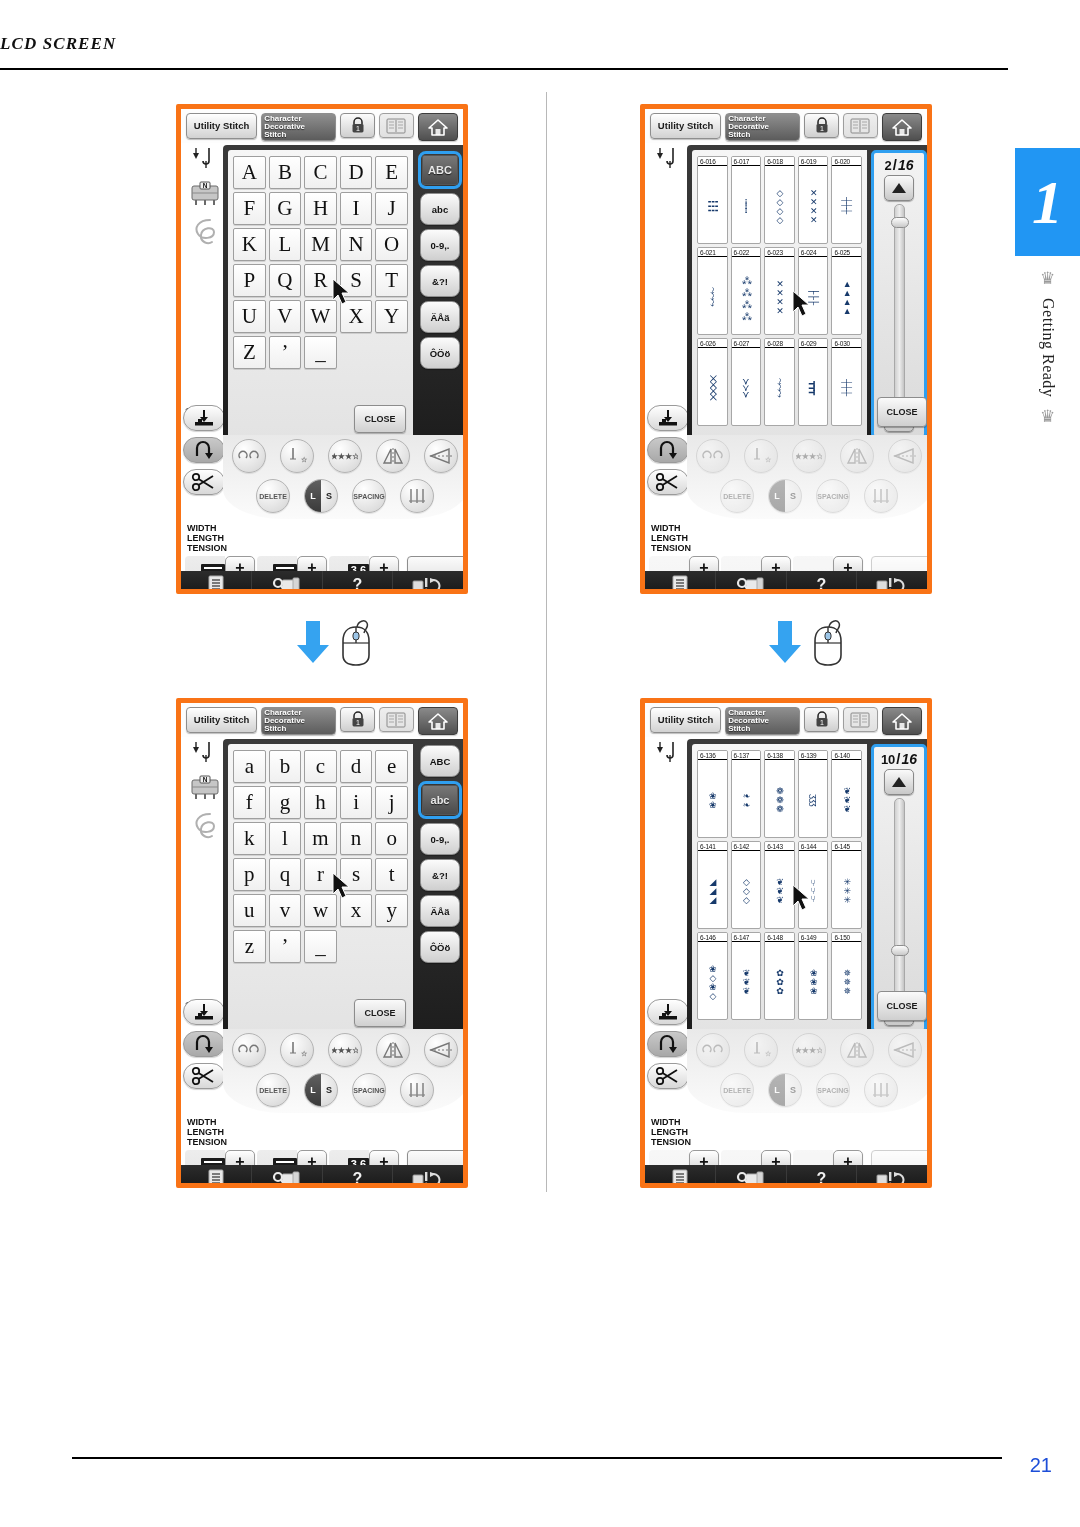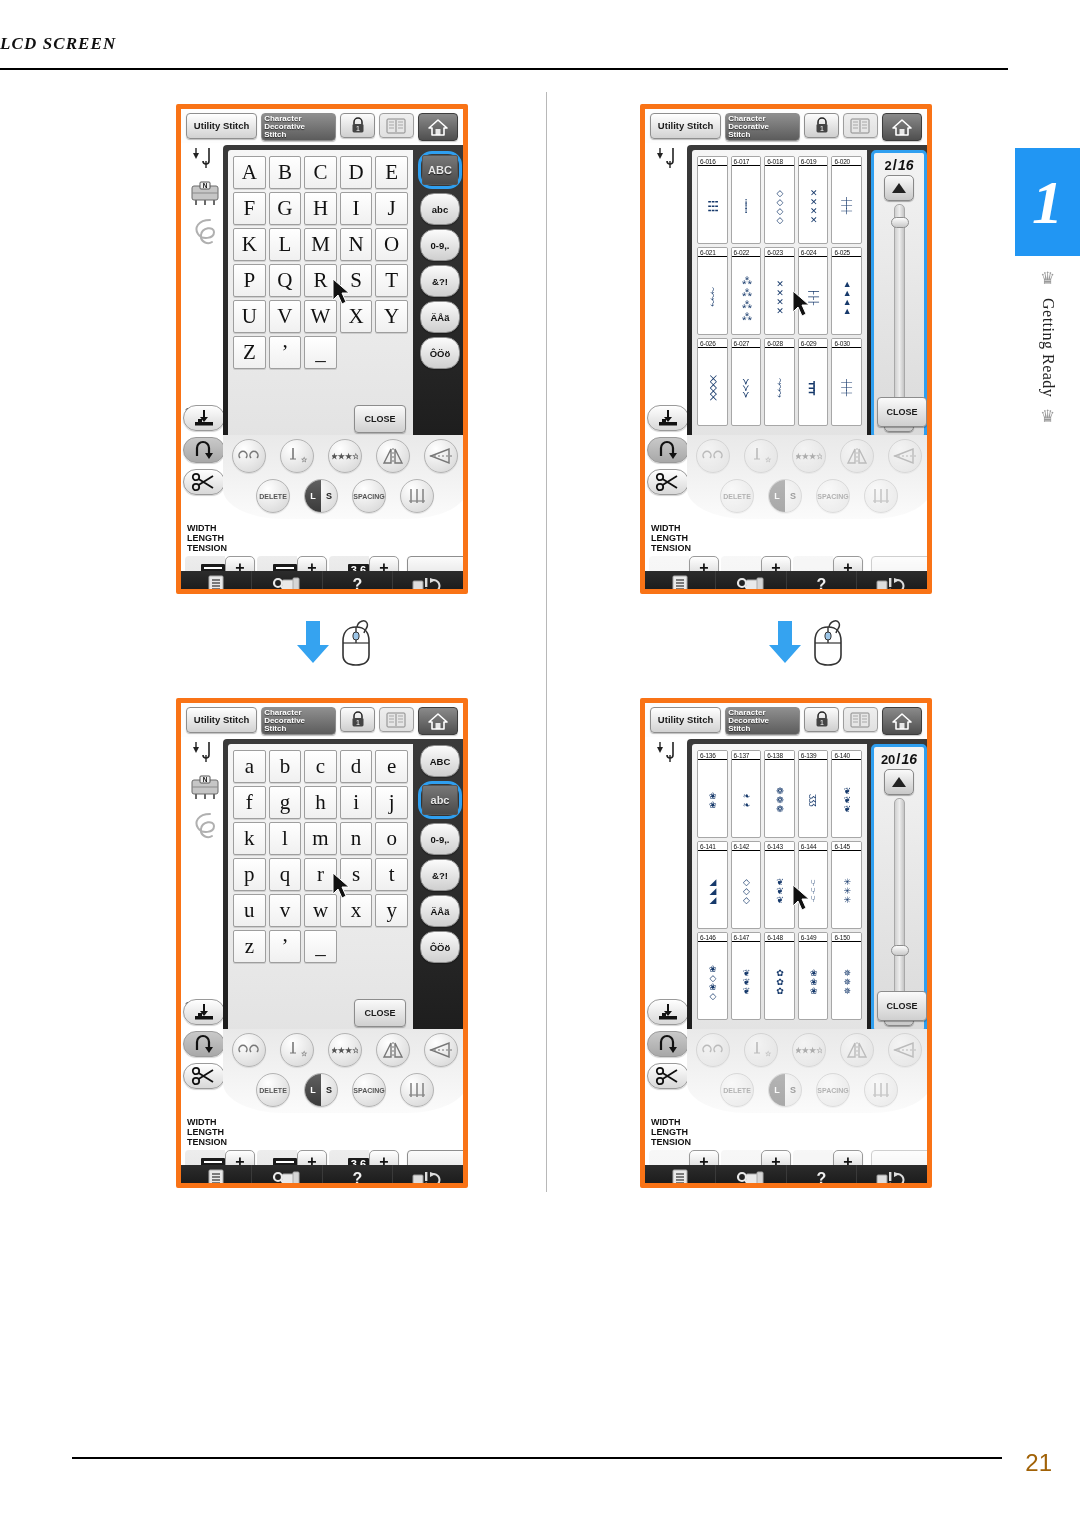--- a/index.html
+++ b/index.html
@@ -57,21 +57,21 @@
     margin: 9px 0;
   }
 
   
   .footer-rule {
     position: absolute; bottom: 68px; left: 72px;
     width: 930px; height: 2px; background: #000;
   }
   .footer-num {
     position: absolute; bottom: 50px; right: 28px;
-    font-size: 24px; color: #a16207; text-align: center;
+    font-size: 20px; color: #1d4ed8; text-align: center;
   }
 
   
   .col-divider {
     position: absolute; top: 92px; left: 546px;
     width: 1px; height: 1100px; background: #b8b8b8;
   }
 
   
   .panel {
@@ -208,21 +208,21 @@
 
   
   .modestrip {
     width: 46px;
     display: flex; flex-direction: column;
     align-items: center; gap: 4px;
     padding-top: 1px;
   }
   .mode-btn {
     width: 40px; height: 32px;
-    border: 1px solid #8e8e8e; border-radius: 14px;
+    border: 1px solid #8e8e8e; border-radius: 8px;
     background: linear-gradient(#fbfbfb, #cfcfcf);
     font-size: 11px; font-weight: bold; color: #111;
     display: flex; align-items: center; justify-content: center;
     box-shadow: 0 1px 1px rgba(0,0,0,.3);
   }
   .mode-btn.small { font-size: 9.5px; }
   .mode-btn.active-wrap {
     border: 3px solid #2f9ff0;
     background: transparent;
     padding: 1px; box-shadow: none;
@@ -1405,21 +1405,21 @@
       <div class="code">6-150</div>
       <div class="glyph">✵✵✵</div>
     </div>
           </div>
       <div style="position:absolute;left:100px;top:140px"><svg width="22" height="30" viewBox="0 0 22 30">
               <polygon points="1,1 1,22 6,17 10,26 14,24 10,15 17,15" fill="#111" stroke="#fff" stroke-width="1"></polygon>
             </svg></div>
     </div>
     <div class="pagestrip">
       <div class="pagenum">
-        <span class="cur">20</span>
+        <span class="cur">10</span>
         <span class="sl">/</span>
         <span class="tot">16</span>
       </div>
       <div class="arrbtn">
         <svg width="16" height="13" viewBox="0 0 16 13">
               <polygon points="8,1 15,11 1,11" fill="#222"></polygon>
             </svg>
       </div>
       <div class="track">
         <div class="thumb" style="top:74%"></div>

